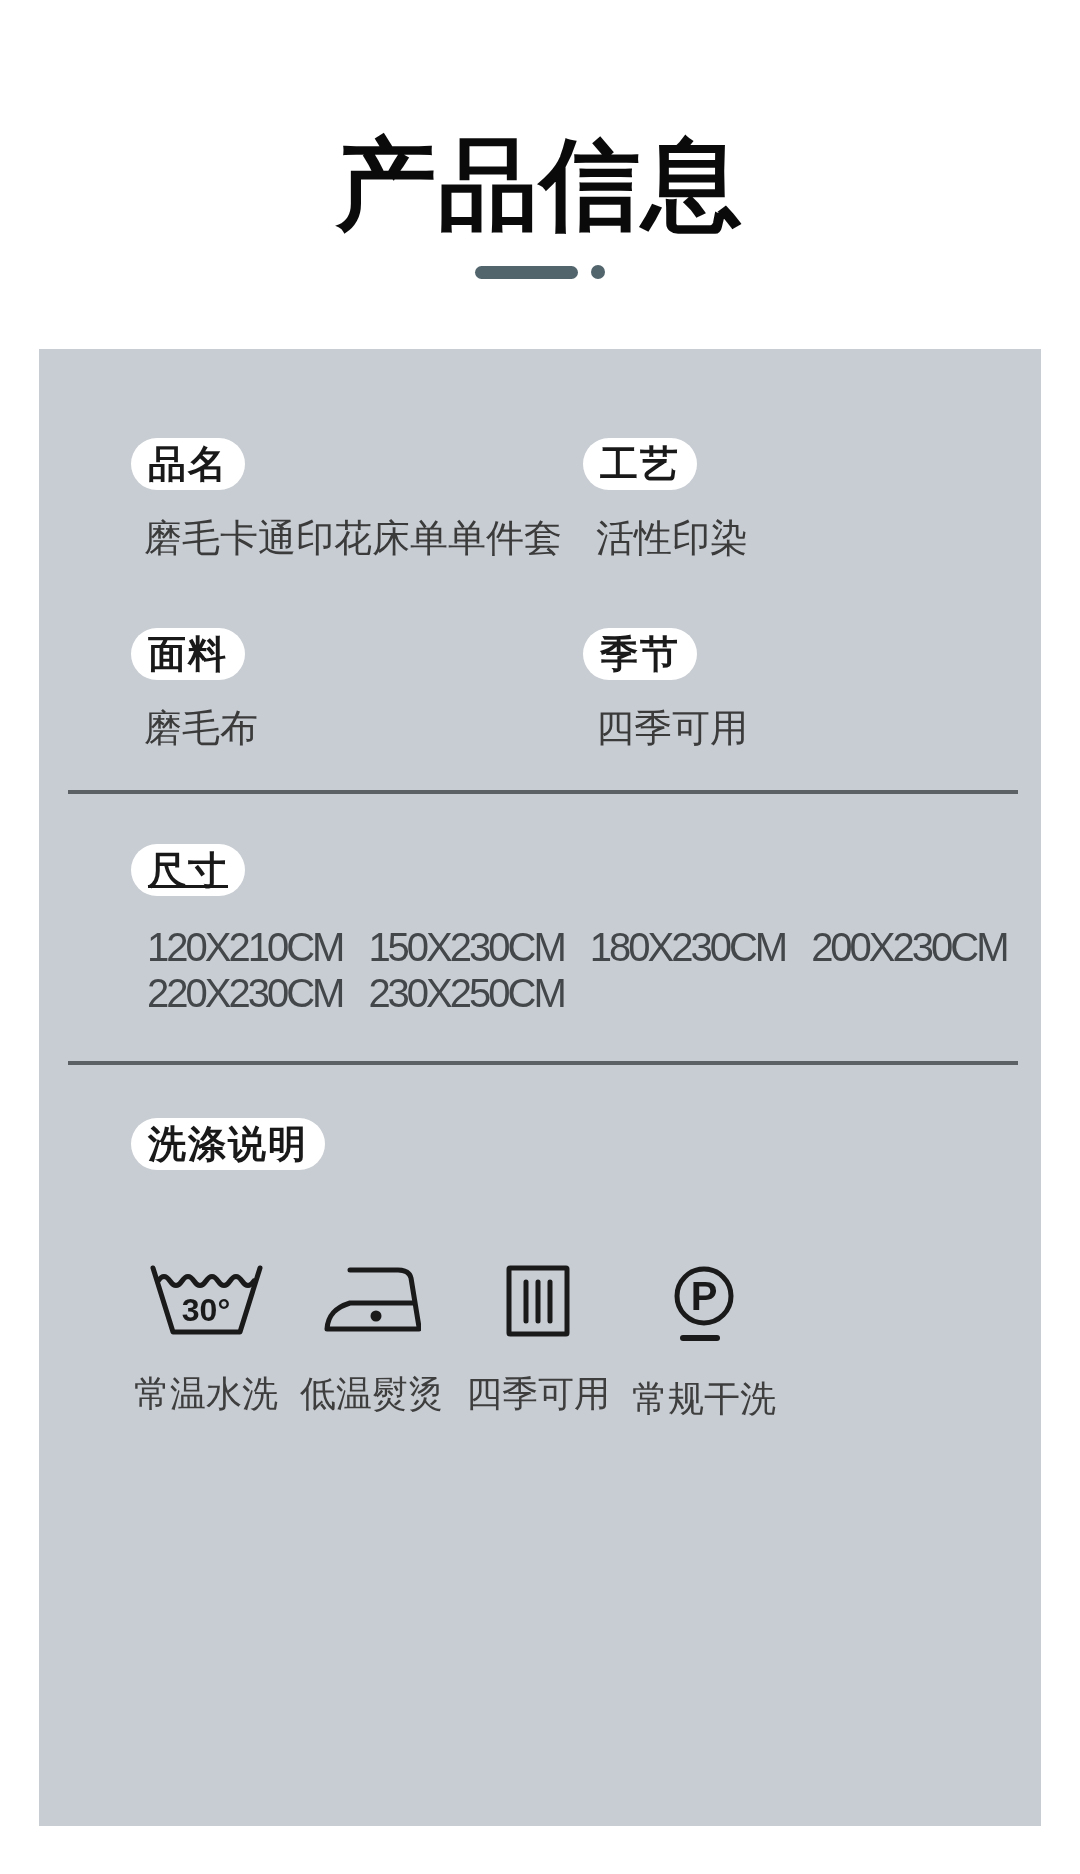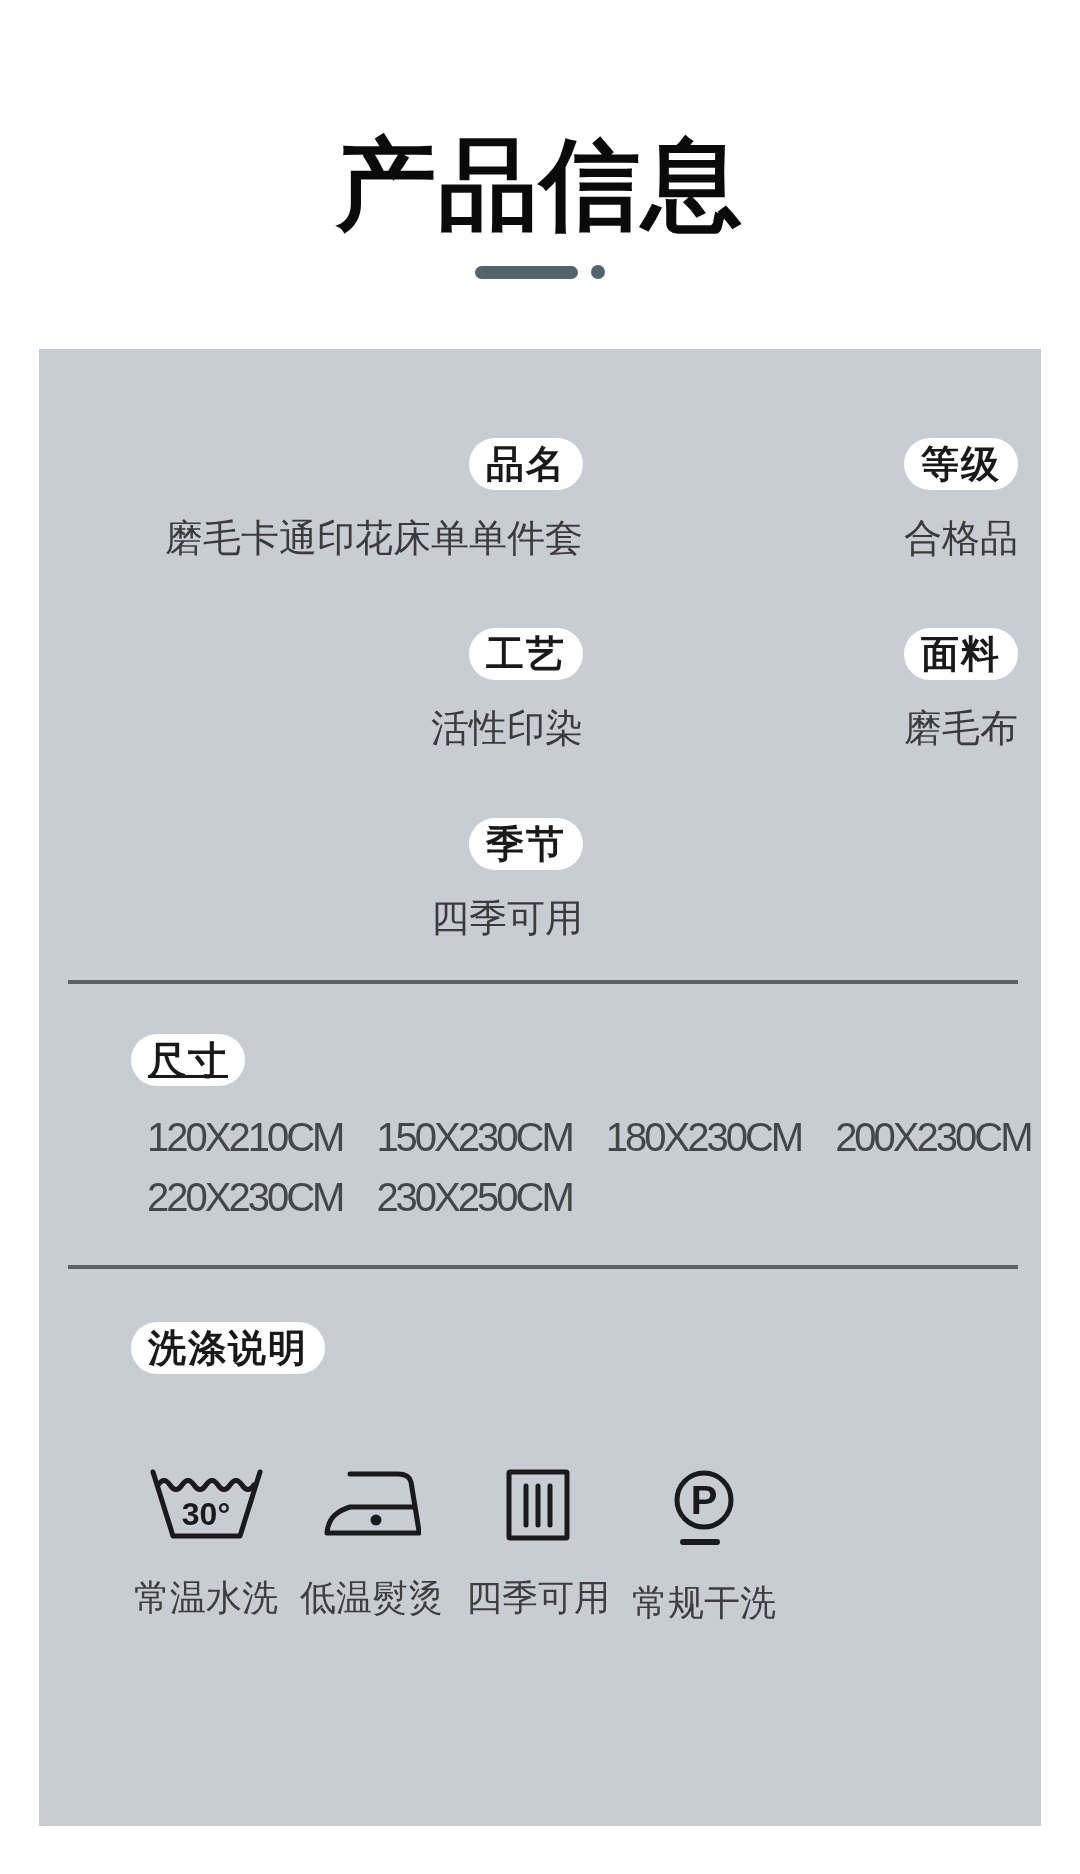--- a/index.html
+++ b/index.html
@@ -41,21 +41,20 @@
   .card {
     margin:70px 39px 0 39px;
     height:1477px;
     background:var(--card-bg,#c8cdd3);
     padding:89px 23px 0 92px;
   }
   .fields-grid {
     display:grid;
     grid-template-columns:452px 1fr;
     row-gap:68px;
-    text-align:right;
   }
   .pill {
     display:inline-block;
     height:52px; line-height:52px;
     padding:0 17px;
     background:#ffffff;
     border-radius:26px;
     font-size:38px; font-weight:700;
     letter-spacing:2px;
     color:#191919;
@@ -68,28 +67,28 @@
   .divider {
     margin-left:-63px;
     width:950px; height:4px;
     background:var(--divider,#5c6166);
   }
   .divider-1 { margin-top:40px; }
   .divider-2 { margin-top:45px; }
   
   .size-section .pill { margin-top:50px;text-decoration:underline; }
   .size-row {
-    display:flex; gap:34px;
+    display:flex; gap:26px;
     margin-left:16px;
     font-size:40px; line-height:46px;
     letter-spacing:-3px;
     color:#44474a;
   }
   .size-row-1 { margin-top:28px; }
-  .size-row-2 { margin-top:14px; }
+  .size-row-2 { }
   
   .care-section .pill { margin-top:53px; }
   .care-row {
     margin-top:95px;
     display:flex; gap:16px;
   }
   .care-item {
     width:150px;
     display:flex; flex-direction:column; align-items:center;
   }
@@ -117,24 +116,20 @@
   </div>
 
   <div class="card">
 
     <div class="fields-grid">
       <div class="field">
         <span class="pill">品名</span>
         <div class="field-value">磨毛卡通印花床单单件套</div>
       </div>
       <div class="field">
-        <span class="pill">等级</span>
-        <div class="field-value">合格品</div>
-      </div>
-      <div class="field">
         <span class="pill">工艺</span>
         <div class="field-value">活性印染</div>
       </div>
       <div class="field">
         <span class="pill">面料</span>
         <div class="field-value">磨毛布</div>
       </div>
       <div class="field">
         <span class="pill">季节</span>
         <div class="field-value">四季可用</div>

